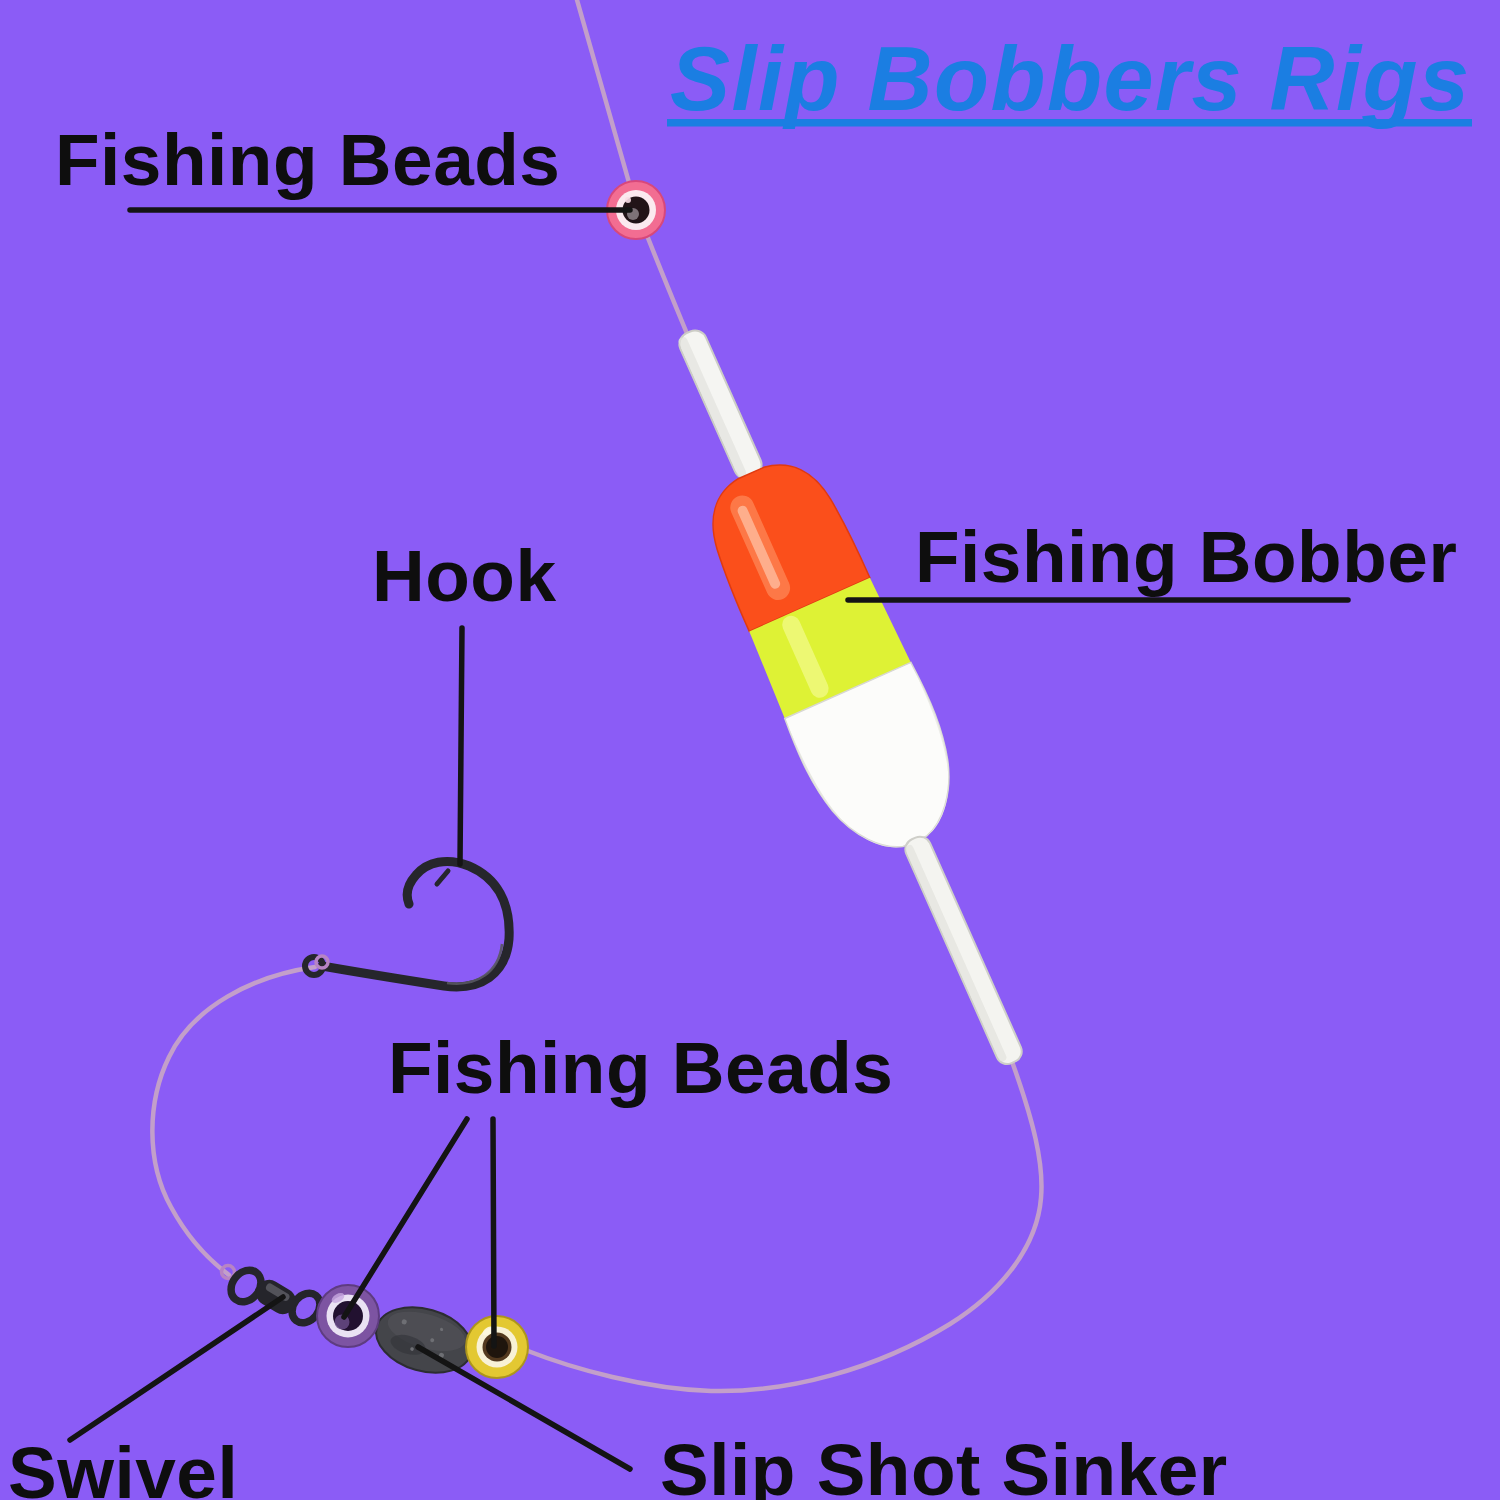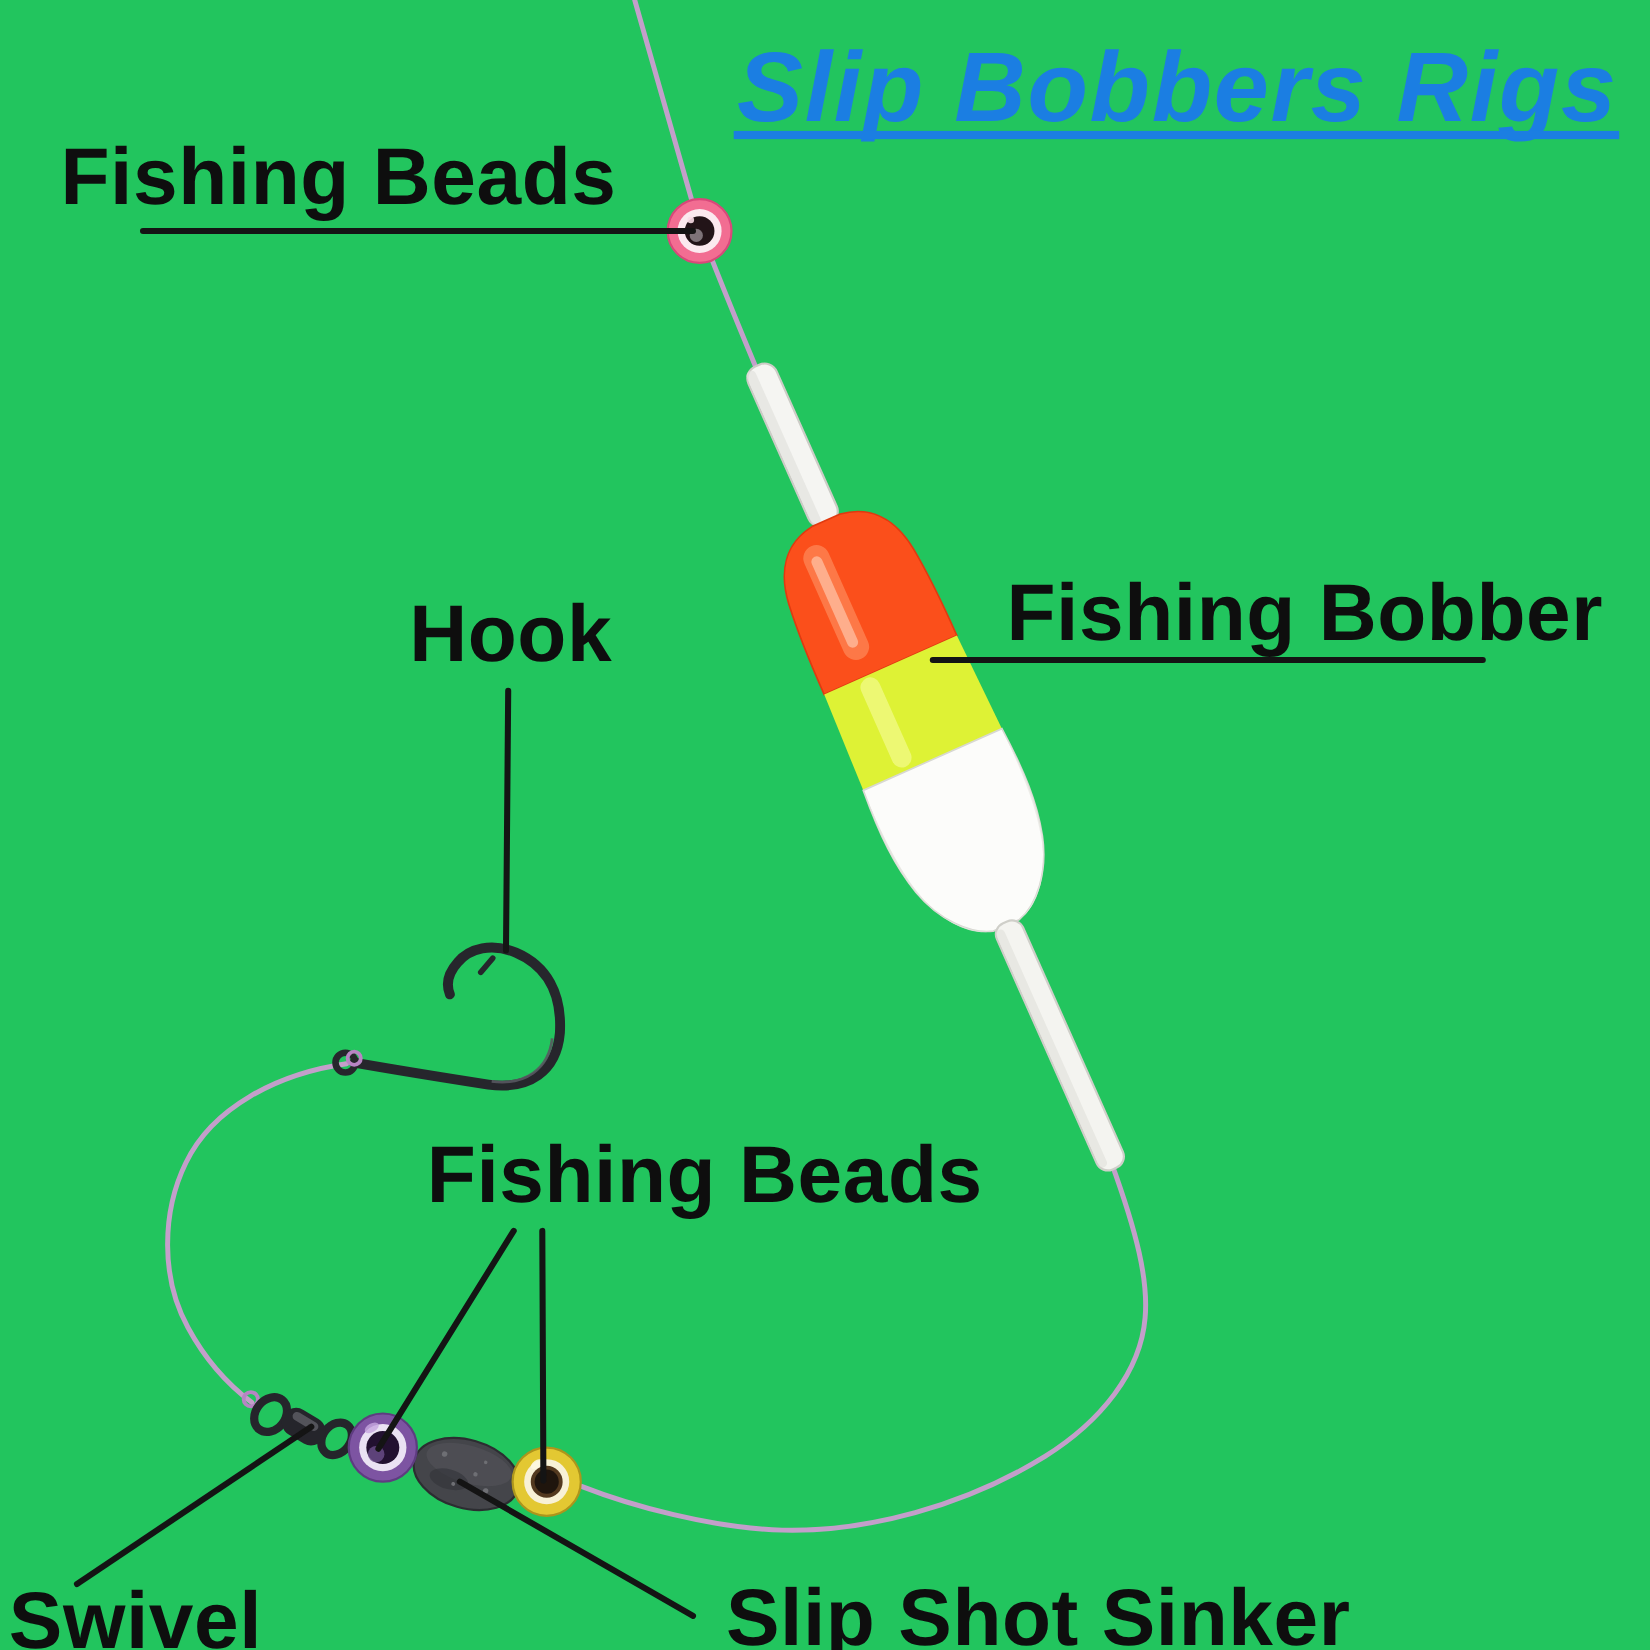--- a/index.html
+++ b/index.html
@@ -1,16 +1,16 @@
 <!DOCTYPE html>
 <html><head>
 <meta charset="utf-8">
 <style>
   html,body{margin:0;padding:0;background:#ffffff;}
-  .stage{width:1500px;height:1500px;position:relative;background:#22c55e;overflow:hidden;}
+  .stage{width:1500px;height:1500px;position:relative;background:#8b5cf6;overflow:hidden;}
   svg{display:block;}
   text{font-family:"Liberation Sans",sans-serif;font-weight:700;}
   .label{font-size:73px;letter-spacing:.5px;fill:#0e0e0e;}
   .title{font-size:90px;font-style:italic;letter-spacing:1.5px;}
 </style>
 </head>
 <body>
 
 <div class="stage">
 <svg width="1500" height="1500" viewBox="0 0 1500 1500">

